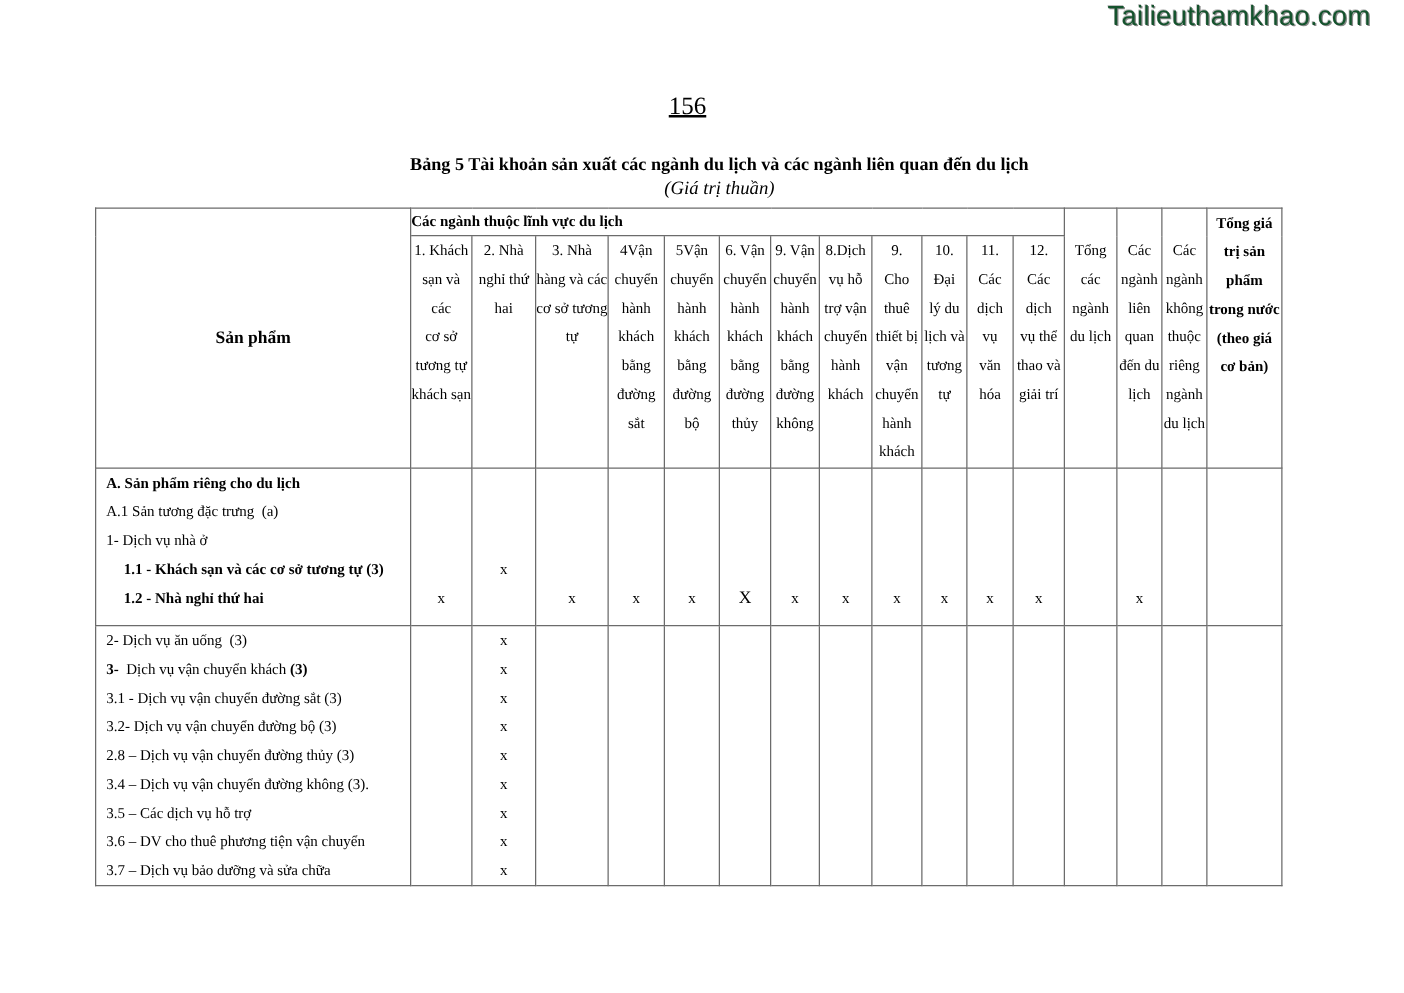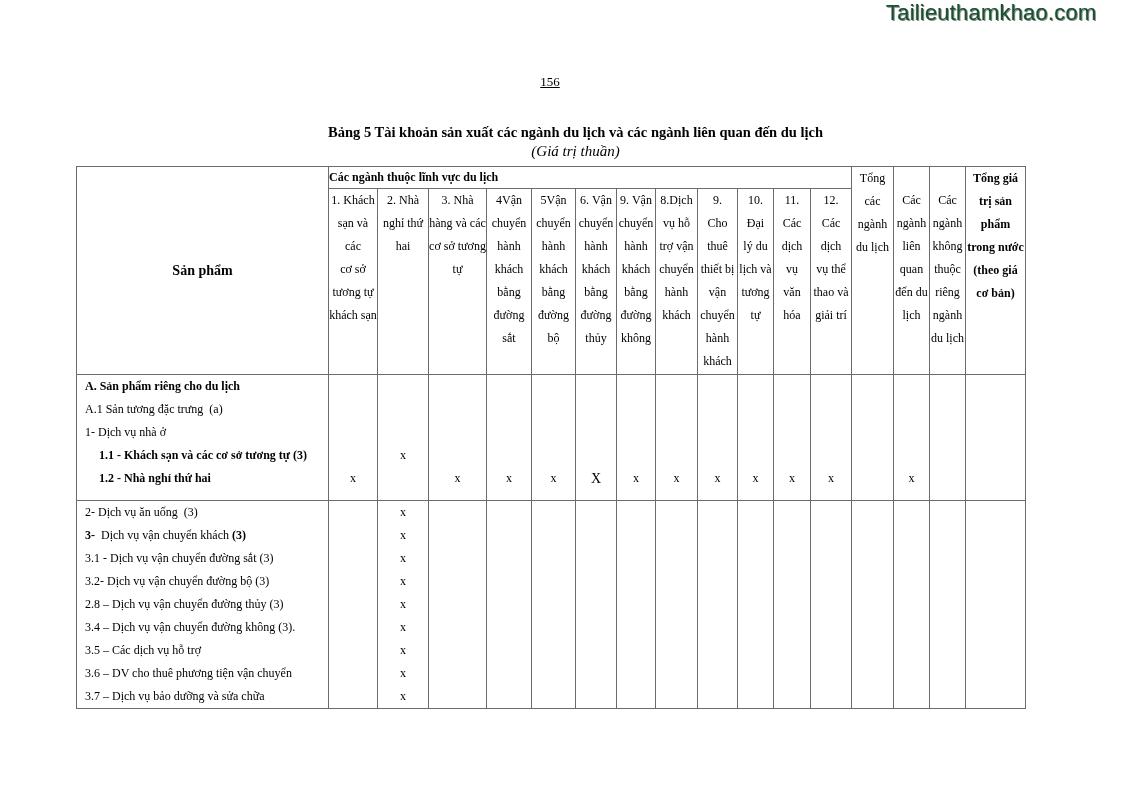--- a/index.html
+++ b/index.html
@@ -9,21 +9,21 @@
     font-family:"Liberation Serif","DejaVu Serif",serif;
   }
   .watermark {
     position:absolute; top:0px; left:886px;
     font-family:Liberation Sans, sans-serif;
     font-size:22px; color:#14532d; letter-spacing:0.2px;
     text-shadow: 1px 1px 0 #8a8a8a, -0.5px -0.5px 0 #bdbdbd;
   }
   .page-number {
     position:absolute; top:74px; left:0; width:1100px; text-align:center;
-    font-size:13px;
+    font-size:20px;
     text-decoration:underline;
   }
   .table-title {
     position:absolute; top:124px; left:0; width:1151px; text-align:center;
     font-size:14.5px; font-weight:bold;
   }
   .table-subtitle {
     position:absolute; top:143px; left:0; width:1103px; text-align:center;
     font-size:15px; font-style:italic;margin-left:24px;
   }
@@ -75,21 +75,21 @@
     <col style="width:41px">
       <col style="width:42px">
       <col style="width:36px">
       <col style="width:36px">
     <col style="width:60px">
   </colgroup>
   <tbody>
       <tr>
     <th rowspan="2" class="product-head">Sản phẩm</th>
     <th colspan="12" class="group-head">Các ngành thuộc lĩnh vực du lịch</th>
-    <th rowspan="2" class="col-head" style="">Tổng
+    <th rowspan="2" class="col-head" style="padding-top:22px">Tổng
 các
 ngành
 du lịch</th>
     <th rowspan="2" class="col-head" style="padding-top:22px">Các
 ngành
 liên
 quan
 đến du
 lịch</th>
     <th rowspan="2" class="col-head" style="padding-top:22px">Các

